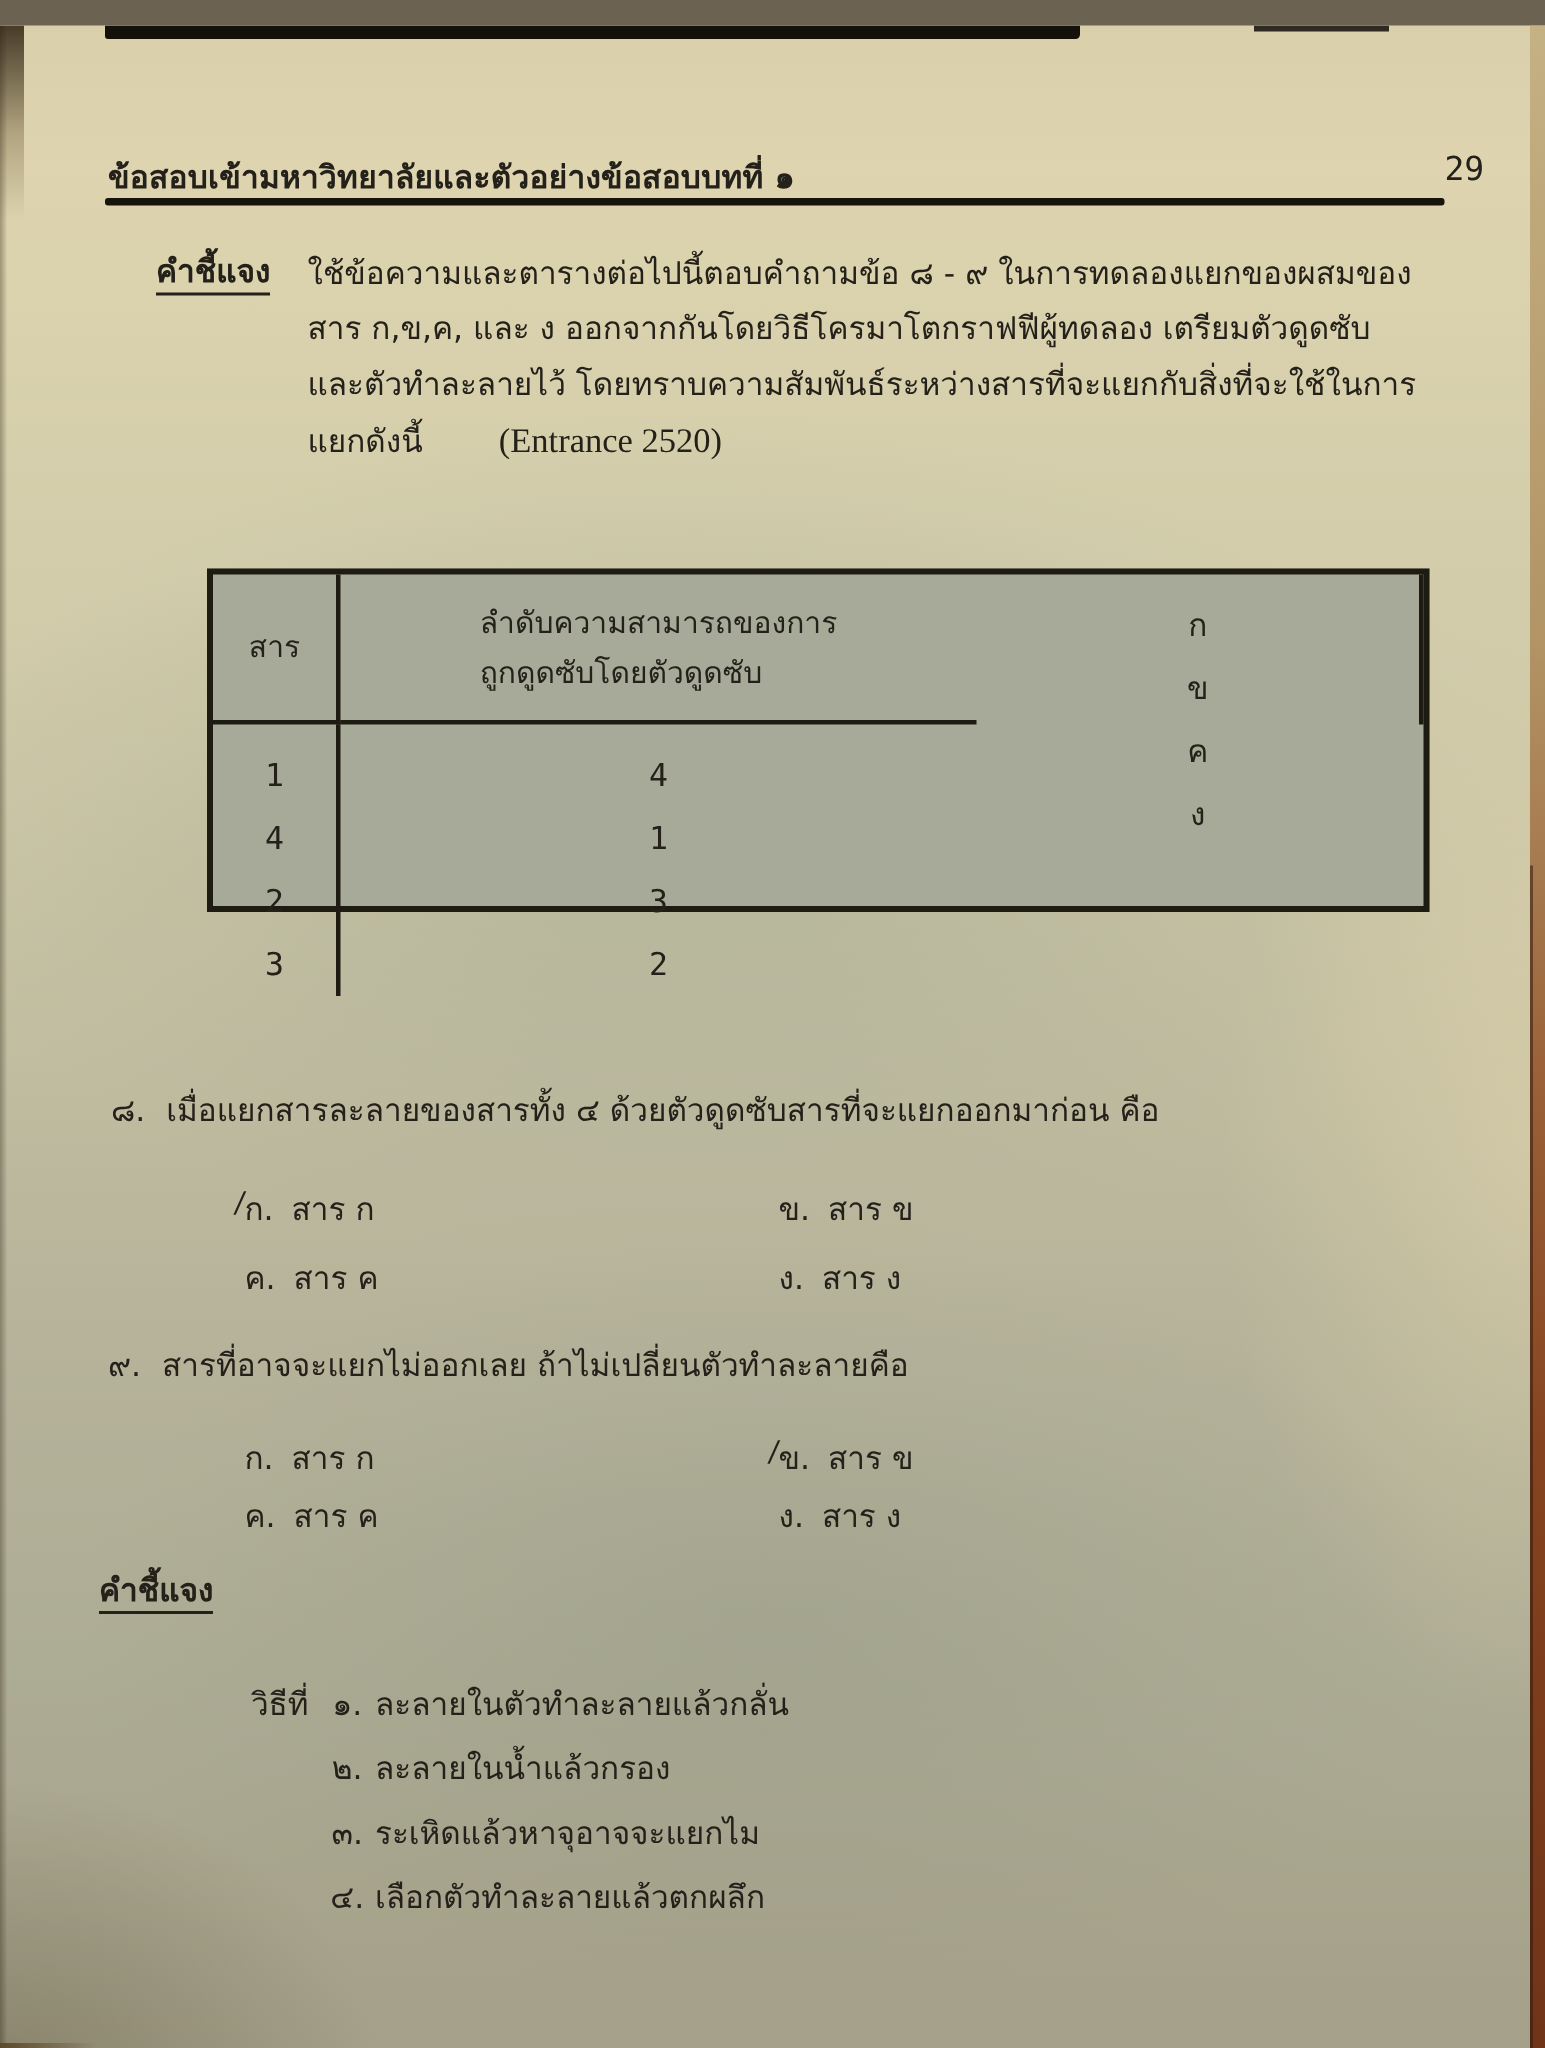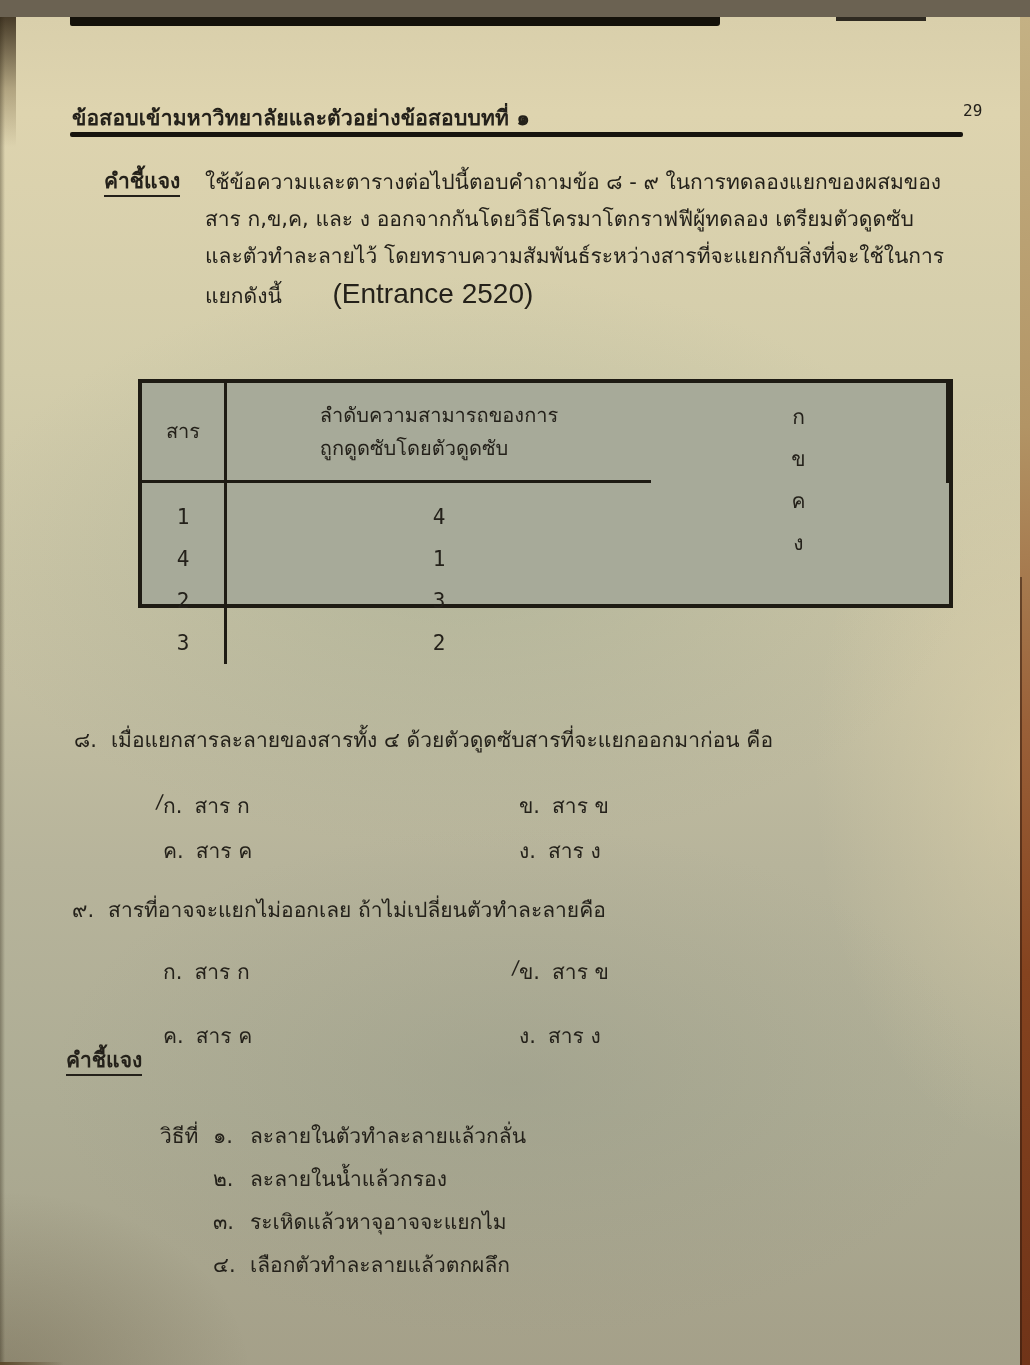--- a/index.html
+++ b/index.html
@@ -32,29 +32,29 @@
   .edge-right{position:absolute;right:0;top:0;width:10px;height:100%;
     background:linear-gradient(180deg,#c4b184 0%,#b29465 30%,#9a6038 52%,#85431f 70%,#6f3318 100%);}
   .edge-right-line{position:absolute;right:8px;top:560px;width:2px;height:805px;background:rgba(50,25,12,0.55);}
   .bottom-bar{position:absolute;left:52px;bottom:0;width:978px;height:8px;background:#1b1208;}
   .bottom-line{position:absolute;left:52px;bottom:7px;width:978px;height:3px;background:#76421f;opacity:.85;}
   .corner-bl{position:absolute;left:0;bottom:0;width:64px;height:20px;
     background:linear-gradient(90deg,#5c4a2c,rgba(92,74,44,0));}
 
   
   .hdr-title{position:absolute;left:72px;top:84px;font-size:21px;font-weight:bold;letter-spacing:.2px;}
-  .hdr-page{position:absolute;left:963px;top:84px;font-size:16px;font-family:"DejaVu Sans Mono","Liberation Mono",monospace;}
+  .hdr-page{position:absolute;left:963px;top:84px;font-size:22px;font-family:"DejaVu Sans Mono","Liberation Mono",monospace;}
   .hdr-rule{position:absolute;left:70px;top:115px;width:893px;height:5px;background:#17140e;border-radius:2px;}
 
   
   .instr-label{font-weight:bold;border-bottom:2px solid #24211a;padding-bottom:2px;}
   .i1-label{position:absolute;left:104px;top:147px;font-size:21px;}
   .i1-body{position:absolute;left:205px;top:147px;font-size:21px;}
   .i1-body .t{line-height:37px;}
-  .mono{font-family:Liberation Sans, sans-serif;font-size:28px;}
+  .mono{font-family:Liberation Serif, serif;font-size:23px;}
   .gap-big{margin-left:44px;}
   .gap-sm{margin-left:12px;}
 
   
   .qtable{
     position:absolute;left:138px;top:362px;width:815px;height:229px;
     box-sizing:border-box;border:4px solid #1e1b13;background:#a7aa99;
     display:grid;grid-template-columns:85px 424px 1fr;grid-template-rows:100px 1fr;
     font-size:20px;
   }
@@ -64,30 +64,30 @@
   .hlines{text-align:left;line-height:33px;}
   .bcol .row-line{line-height:42px;font-size:21px;}
   .num{font-family:"DejaVu Sans Mono","Liberation Mono",monospace;font-size:23px;}
 
   
   .question{position:absolute;display:flex;gap:14px;font-size:21px;}
   .q8{left:74px;top:706px;}
   .q9{left:72px;top:876px;}
   .choices{position:absolute;display:grid;grid-template-columns:356px auto;font-size:21px;line-height:30px;}
   .ch8{left:165px;top:774px;row-gap:15px;}
-  .ch9{left:165px;top:940px;row-gap:34px;}
+  .ch9{left:165px;top:940px;row-gap:8px;}
   .choice .mark{display:inline-block;width:15px;margin-left:-17px;text-align:right;transform:translateY(-5px) skewX(-8deg);font-size:19px;}
   .choice .clabel{margin-right:12px;}
 
   .i2-label{position:absolute;left:66px;top:1026px;font-size:21px;}
   .i2-body{position:absolute;left:158px;top:1026px;font-size:21px;}
   .i2-body .t{line-height:44px;}
 
   
-  .methods{position:absolute;left:160px;top:1102px;font-size:21px;}
+  .methods{position:absolute;left:160px;top:1102px;font-size:21px;text-align:center;}
   .m-line{display:flex;height:43px;align-items:flex-start;}
   .m-lab{width:53px;}
   .m-num{width:37px;}
 </style>
 </head>
 <body>
 
 <div class="page">
 
   <div class="top-bar"></div>

